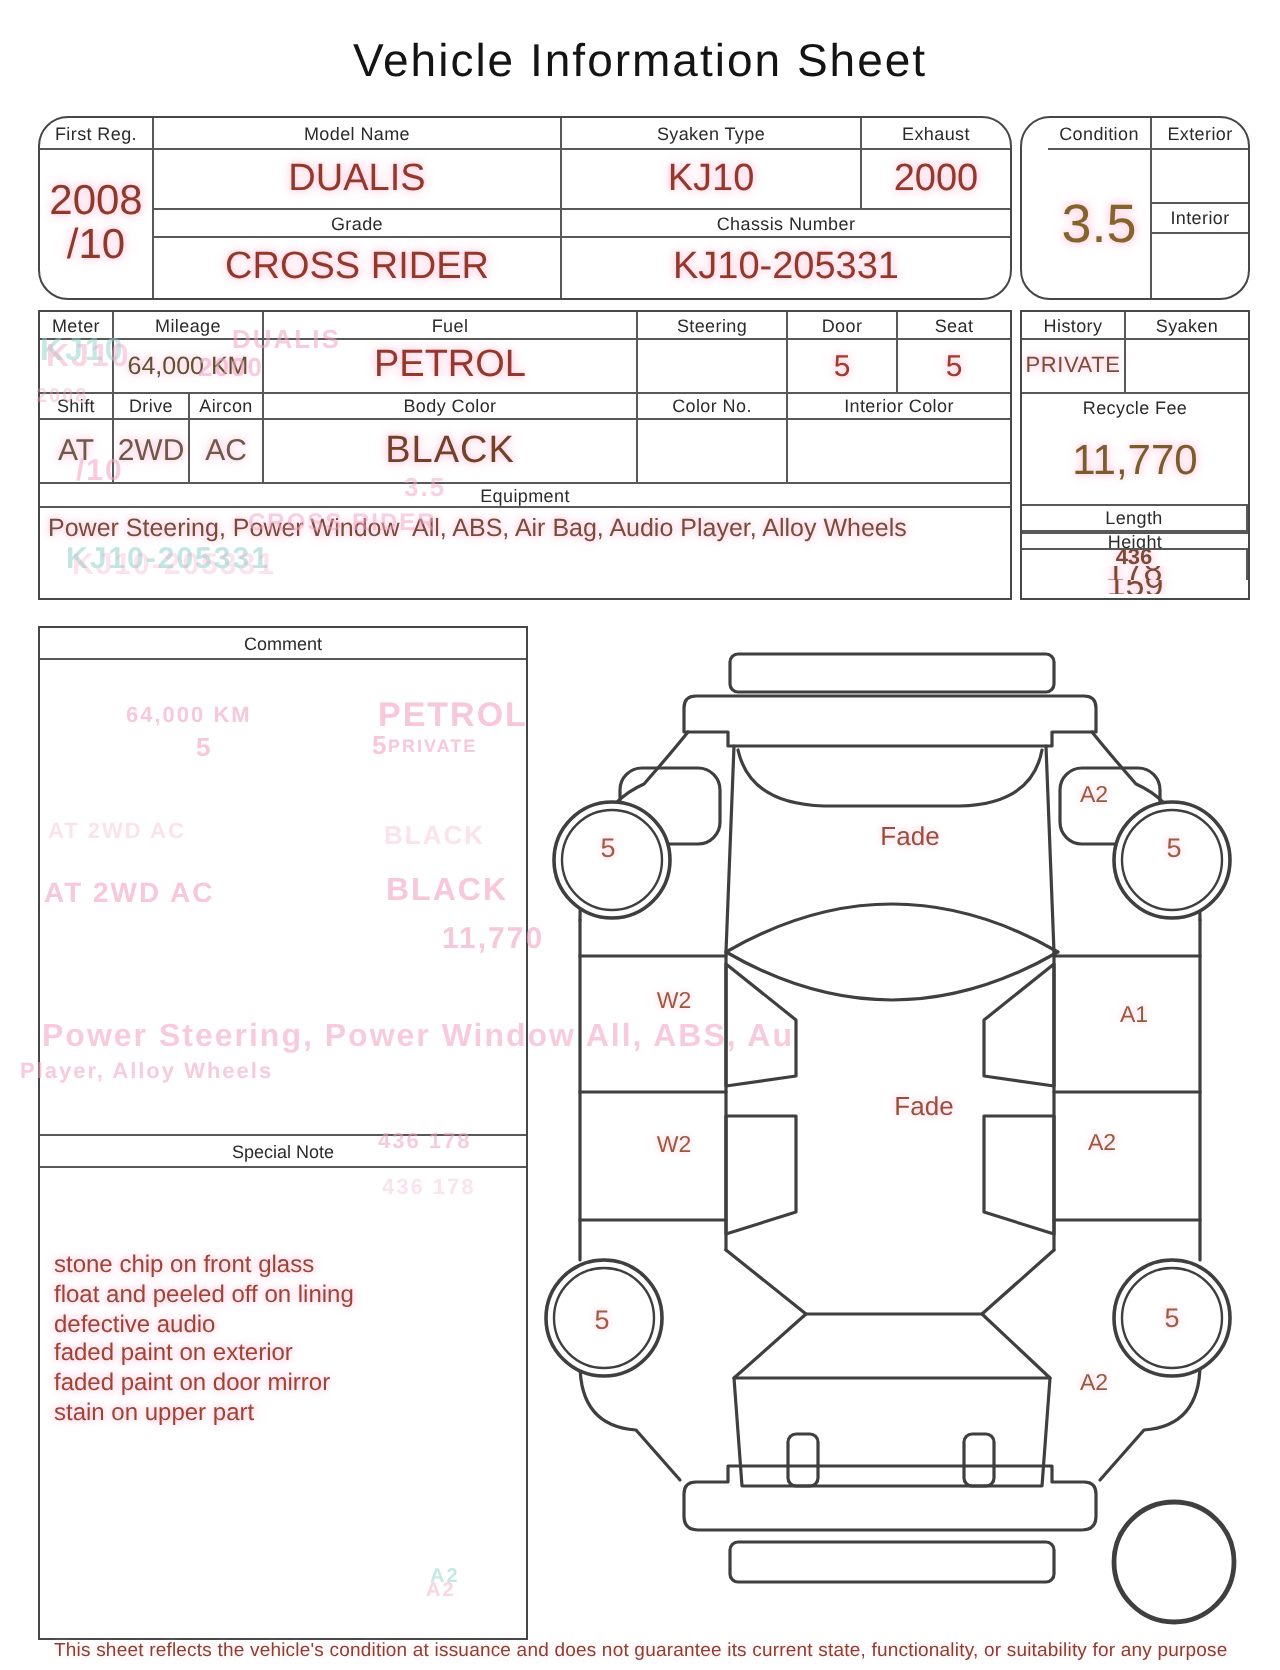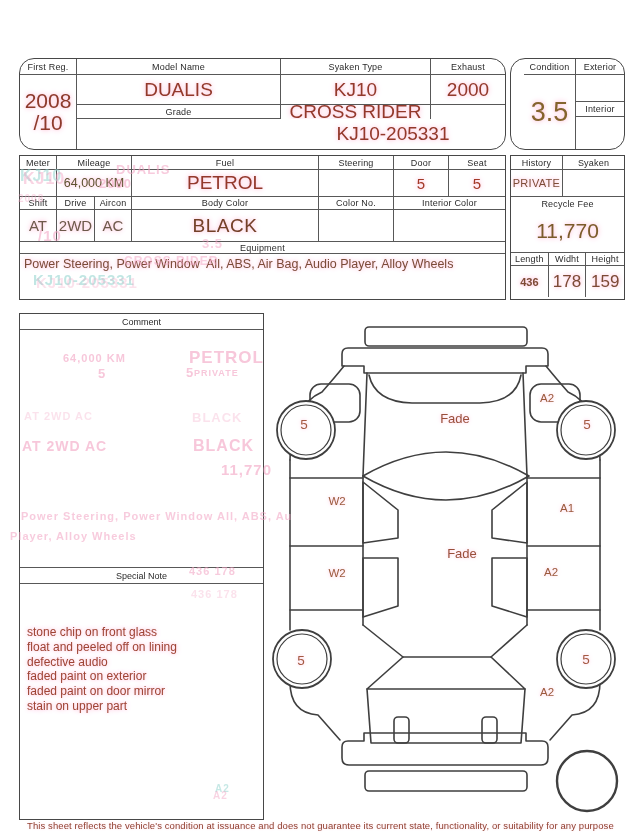--- a/index.html
+++ b/index.html
@@ -45,36 +45,38 @@
   .ghost.cyan{color:#8fd2cd;}
   
   #disclaimer{position:absolute;left:27px;top:820px;width:606px;font-size:9.5px;
               color:#8f3e2d;letter-spacing:.1px;text-shadow:0 0 3px #ffd9e7;}
 </style>
 </head>
 <body>
 
 <div id="page">
 
+  <div id="title">Vehicle Information Sheet</div>
 
   <div class="tbl grid" style="left:19px;top:58px;width:487px;height:92px;grid-template-columns:57px 204px 150px 1fr;grid-template-rows:16px 30px 14px 1fr;">
     <div class="cell hdr br bb">First Reg.</div>
     <div class="cell hdr br bb">Model Name</div>
     <div class="cell hdr br bb">Syaken Type</div>
     <div class="cell hdr bb">Exhaust</div>
 
     <div class="cell br firstreg v-red2 halo" style="grid-row:2/5;">
       <span>2008</span>
       <span>/10</span>
     </div>
     <div class="cell br bb v-red halo" style="font-size:19px;">DUALIS</div>
     <div class="cell br bb v-red halo" style="font-size:19px;">KJ10</div>
     <div class="cell bb v-red halo" style="font-size:19px;">2000</div>
 
     <div class="cell hdr br bb">Grade</div>
+    <div class="cell hdr bb" style="grid-column:3/5;">Chassis Number</div>
 
     <div class="cell br v-red halo" style="font-size:19px;">CROSS RIDER</div>
     <div class="cell v-red halo" style="grid-column:3/5;font-size:19px;">KJ10-205331</div>
   </div>
 
   <div class="tbl grid" style="left:510px;top:58px;width:115px;height:92px;grid-template-columns:52px 1fr;grid-template-rows:16px 27px 15px 1fr;padding-left:13px;">
     <div class="cell hdr br bb">Condition</div>
     <div class="cell hdr bb">Exterior</div>
     <div class="cell br v-gold halo" style="grid-row:2/5;font-size:27px;">3.5</div>
     <div class="cell bb"></div>
@@ -119,21 +121,21 @@
 
   <div class="tbl" style="left:510px;top:155px;width:115px;height:145px;">
     <div class="grid" style="grid-template-columns:52px 1fr;grid-template-rows:14px 27px;">
       <div class="cell hdr br bb">History</div>
       <div class="cell hdr bb">Syaken</div>
       <div class="cell br bb v-priv halo" style="font-size:11px;letter-spacing:.3px;">PRIVATE</div>
       <div class="cell bb"></div>
     </div>
     <div class="cell hdr" style="height:13px;">Recycle Fee</div>
     <div class="cell bb v-fee halo" style="height:43px;font-size:21px;">11,770</div>
-    <div class="grid" style="grid-template-columns:1fr 1fr 1fr;grid-template-rows:13px 1fr;height:44px;">
+    <div class="grid" style="grid-template-columns:1fr;grid-template-rows:13px 1fr;height:44px;">
       <div class="cell hdr br bb">Length</div>
       <div class="cell hdr br bb">Widht</div>
       <div class="cell hdr bb">Height</div>
       <div class="cell br v-dim halo" style="font-size:11px;font-weight:bold;">436</div>
       <div class="cell br v-dim halo" style="font-size:17px;">178</div>
       <div class="cell v-dim halo" style="font-size:17px;">159</div>
     </div>
   </div>
 
   <div id="leftbox">
@@ -223,21 +225,21 @@
       <span class="ghost pink" style="left: 63px; top: 352px; font-size: 11px; opacity: 0.6;">64,000 KM</span>
       <span class="ghost pink" style="left: 98px; top: 366px; font-size: 13px; opacity: 0.6;">5</span>
       <span class="ghost pink" style="left: 186px; top: 365px; font-size: 13px; opacity: 0.6;">5</span>
       <span class="ghost pink" style="left: 189px; top: 348px; font-size: 17px; opacity: 0.6;">PETROL</span>
       <span class="ghost pink" style="left: 194px; top: 368px; font-size: 9px; opacity: 0.6;">PRIVATE</span>
       <span class="ghost pink" style="left: 24px; top: 410px; font-size: 11px; opacity: 0.3;">AT  2WD  AC</span>
       <span class="ghost pink" style="left: 192px; top: 410px; font-size: 13px; opacity: 0.3;">BLACK</span>
       <span class="ghost pink" style="left: 22px; top: 438px; font-size: 14px; opacity: 0.6;">AT  2WD  AC</span>
       <span class="ghost pink" style="left: 193px; top: 437px; font-size: 16px; opacity: 0.6;">BLACK</span>
       <span class="ghost pink" style="left: 221px; top: 461px; font-size: 15px; opacity: 0.6;">11,770</span>
-      <span class="ghost pink" style="left: 21px; top: 510px; font-size: 11px; opacity: 0.55;">Power Steering, Power Window  All, ABS, Au</span>
+      <span class="ghost pink" style="left: 21px; top: 510px; font-size: 16px; opacity: 0.55;">Power Steering, Power Window  All, ABS, Au</span>
       <span class="ghost pink" style="left: 10px; top: 530px; font-size: 11px; opacity: 0.55;">Player, Alloy Wheels</span>
       <span class="ghost pink" style="left: 189px; top: 565px; font-size: 11px; opacity: 0.55;">436  178</span>
       <span class="ghost pink" style="left: 191px; top: 588px; font-size: 11px; opacity: 0.3;">436  178</span>
       <span class="ghost cyan" style="left: 215px; top: 783px; font-size: 10px; opacity: 0.5;">A2</span>
       <span class="ghost pink" style="left: 213px; top: 790px; font-size: 10px; opacity: 0.45;">A2</span>
     </div>
 
   <div id="disclaimer">This sheet reflects the vehicle's condition at issuance and does not guarantee its current state, functionality, or suitability for any purpose</div>
 </div>
 

